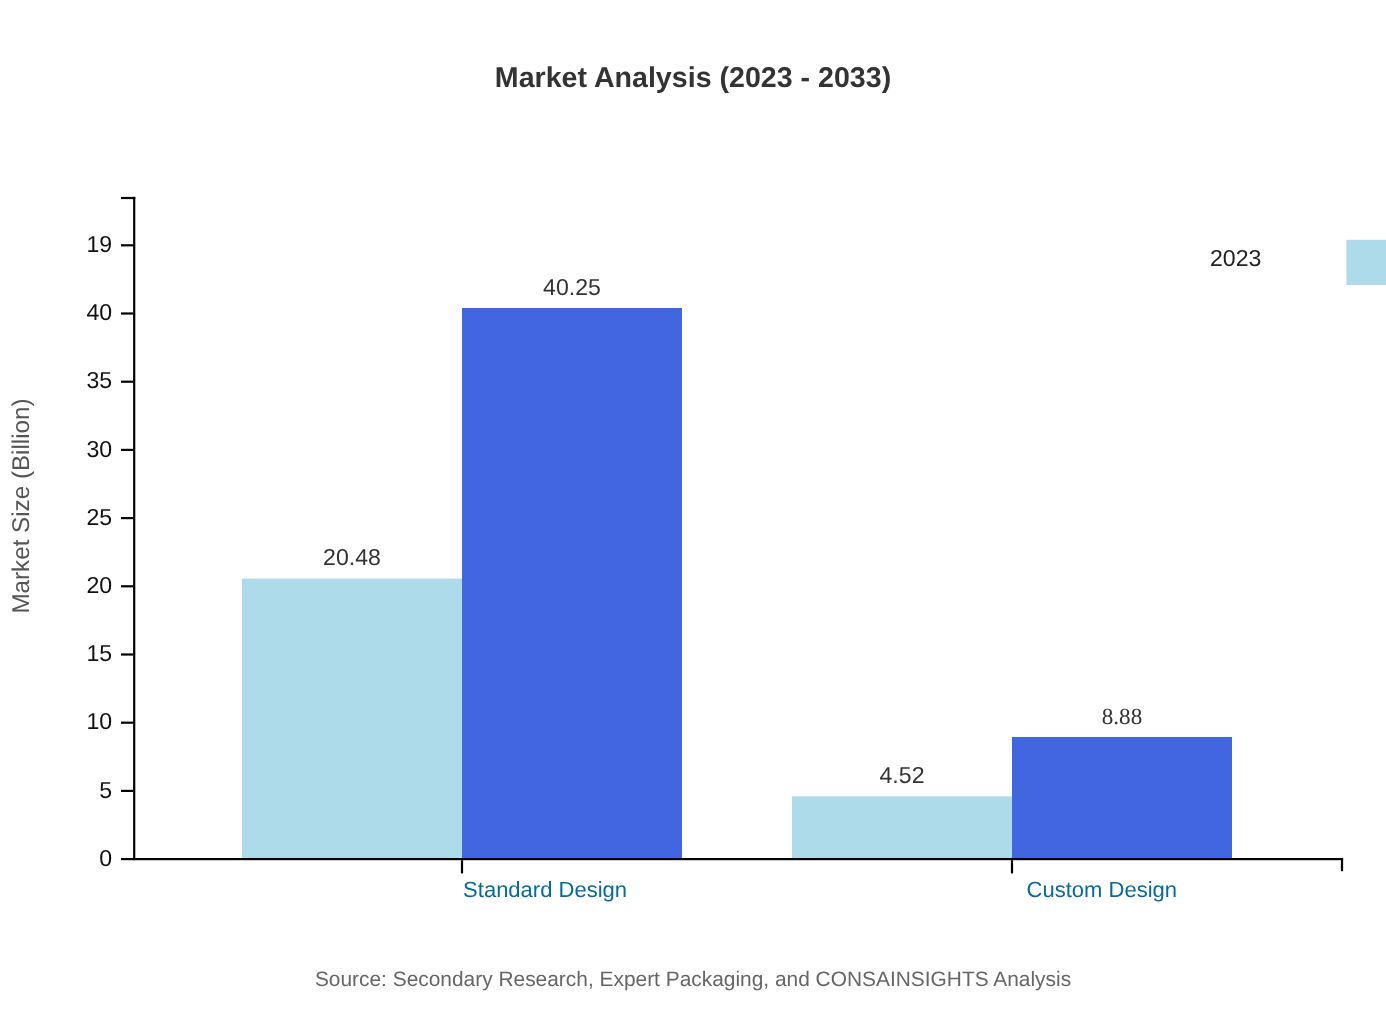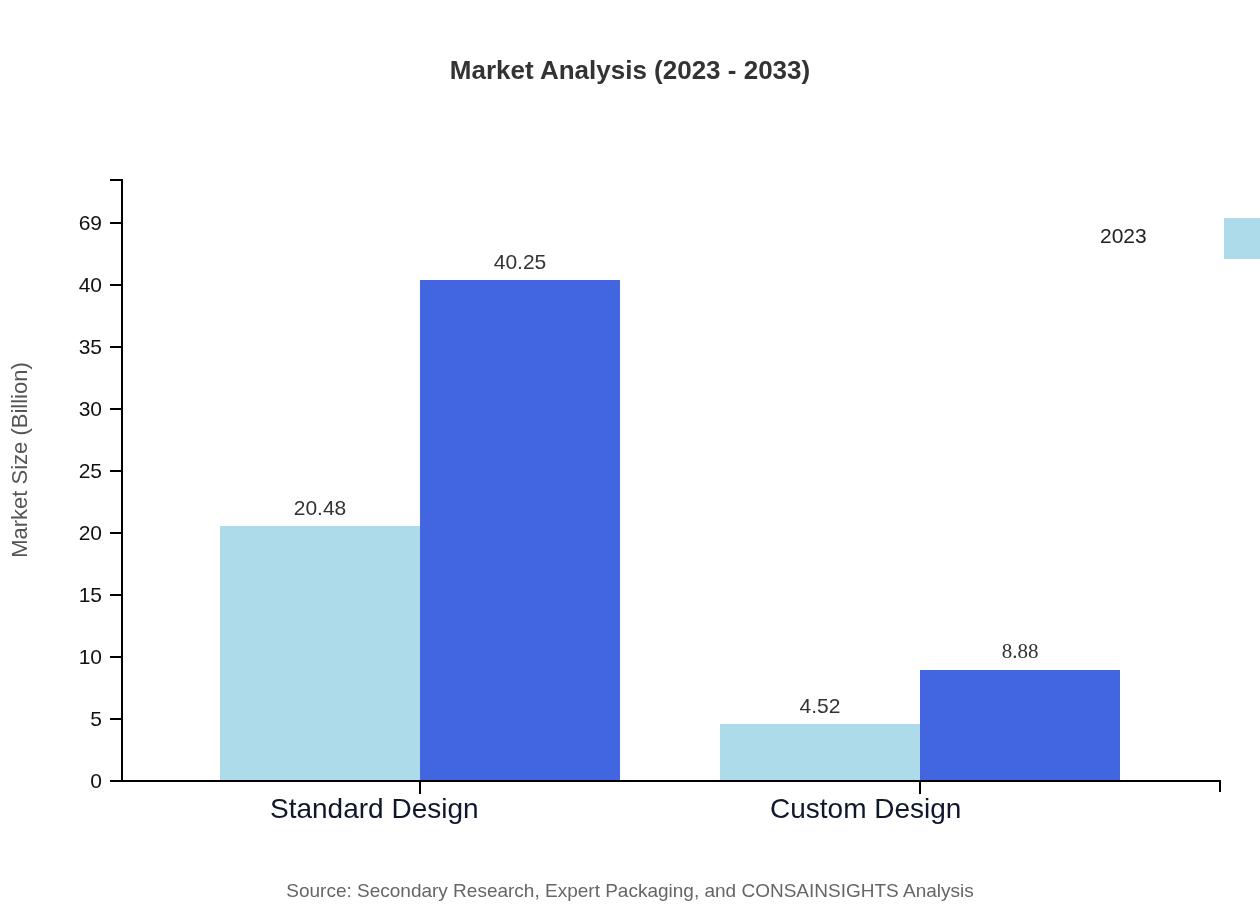--- a/index.html
+++ b/index.html
@@ -90,24 +90,24 @@
   .xtick-mark {
     position: absolute;
     top: 782px;
     width: 2px;
     height: 12px;
     background: #000000;
   }
   .xtick-label {
     position: absolute;
     top: 795px;
-    color: #0f172a;
-    font-size: 28px;
+    color: #0369a1;
+    font-size: 20px;
     line-height: 28px;
-    text-align: left;
+    text-align: right;
     white-space: pre;
   }
   
   .bar {
     position: absolute;
     bottom: 0;
   }
   .bar-label {
     position: absolute;
     color: #333333;
@@ -210,21 +210,21 @@
 
   <div class="ytick-label" style="top:770px">0</div>
   <div class="ytick-label" style="top:708px">5</div>
   <div class="ytick-label" style="top:646px">10</div>
   <div class="ytick-label" style="top:584px">15</div>
   <div class="ytick-label" style="top:522px">20</div>
   <div class="ytick-label" style="top:460px">25</div>
   <div class="ytick-label" style="top:398px">30</div>
   <div class="ytick-label" style="top:336px">35</div>
   <div class="ytick-label" style="top:274px">40</div>
-  <div class="ytick-label" style="top:212px">69</div>
+  <div class="ytick-label" style="top:212px">19</div>
 
   <div class="bar" style="left:220px; width:200px; height:254px; top:526px; background:#addbe9;"></div>
   <div class="bar-label" style="left:220px; width:200px; top:497px;">20.48</div>
 
   <div class="bar" style="left:420px; width:200px; height:500px; top:280px; background:#4166e0;"></div>
   <div class="bar-label" style="left:420px; width:200px; top:251px;">40.25</div>
 
   <div class="bar" style="left:720px; width:200px; height:56px; top:724px; background:#addbe9;"></div>
   <div class="bar-label" style="left:720px; width:200px; top:695px;">4.52</div>
 

